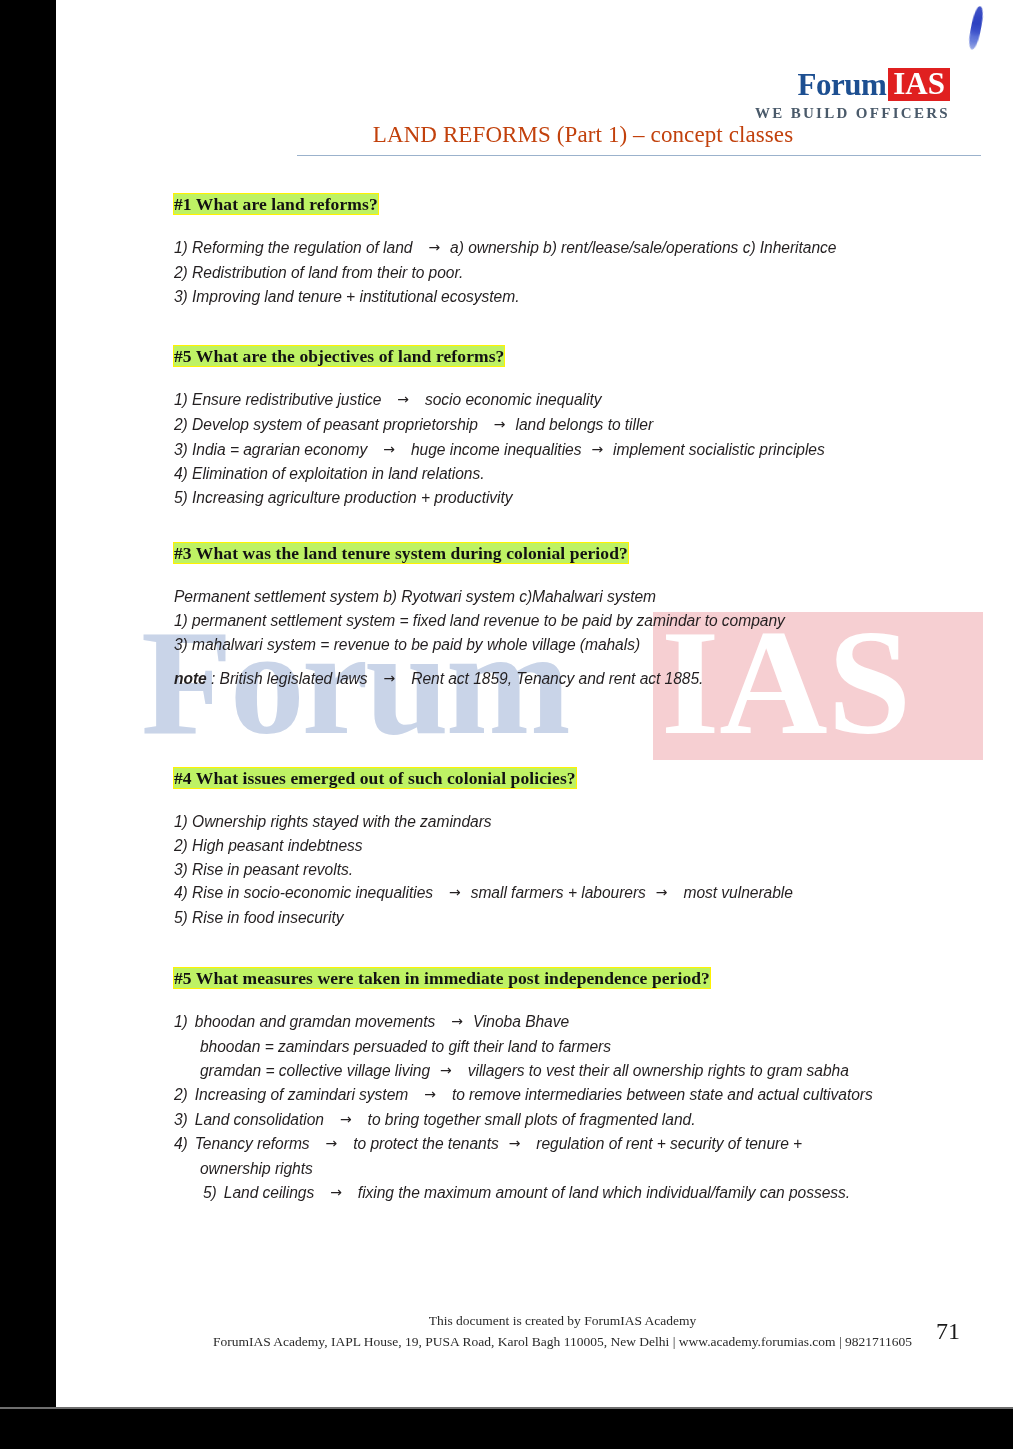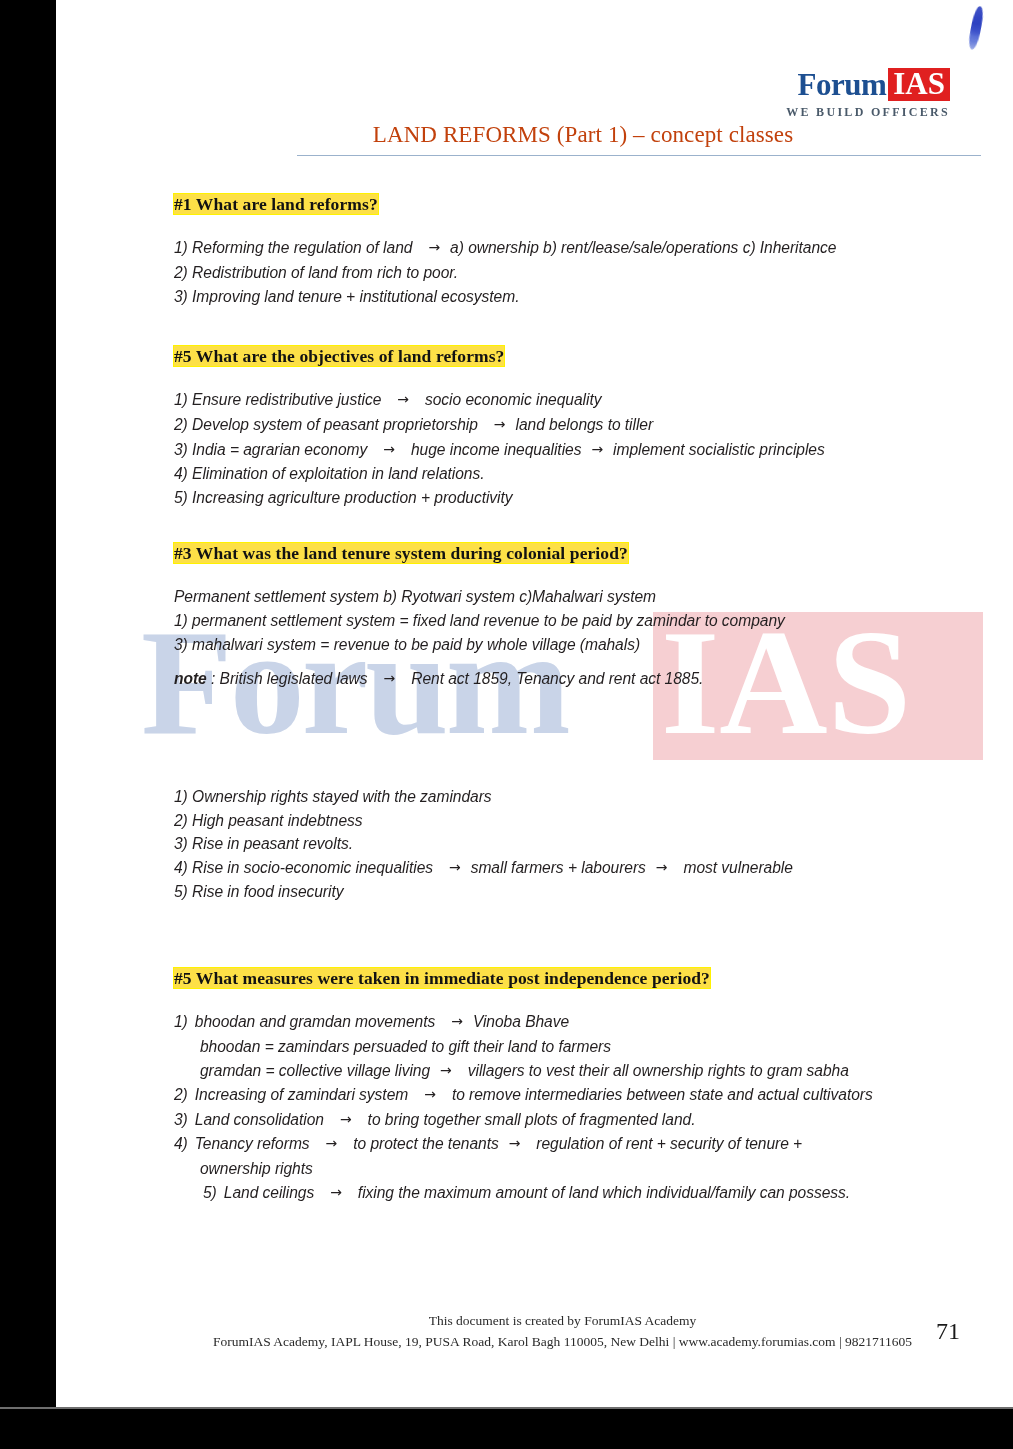--- a/index.html
+++ b/index.html
@@ -137,21 +137,21 @@
     font-size: 31px;
     color: #ffffff;
     background: #e02020;
     padding: 0px 5px 2px 5px;
     margin-left: 2px;
     letter-spacing: 0px;
   }
   #brand .brand-tag {
     margin-top: 5px;
     font-family: "Liberation Serif", serif;
-    font-size: 12px;
+    font-size: 15px;
     letter-spacing: 2.3px;
     color: #4a5a6a;
     font-weight: 600;
     text-align: center;
   }
 
   
   #doc-title {
     position: absolute;
     left: 184px;
@@ -178,21 +178,21 @@
     position: absolute;
     left: 118px;
     width: 800px;
   }
   .sec-heading {
     display: inline;
     font-family: "Liberation Serif", serif;
     font-weight: 700;
     font-size: 17.5px;
     color: #121212;
-    background: #fde047;
+    background: #bef264;
     box-shadow: 0 0 0 1px #fff200;
     letter-spacing: .1px;
     line-height: 1.45;
   }
   .sec-body {
     margin-top: 19px;
     font-family: "Liberation Sans", sans-serif;
     font-size: 15.6px;
     color: #231f20;
     line-height: 23.6px;
@@ -259,21 +259,21 @@
         <div class="brand-tag">WE BUILD OFFICERS</div>
       </div>
 
       <div id="doc-title">LAND REFORMS (Part 1) – concept classes</div>
       <div id="title-rule"></div>
 
       <div class="section" style="top:192px;">
         <span class="sec-heading">#1 What are land reforms?</span>
         <div class="sec-body">
           <div class="line"><span>1)</span> <span>Reforming the regulation of land</span><span class="sp-md"></span><span class="arrow">→</span><span class="sp-sm"></span><span>a) ownership b) rent/lease/sale/operations c) Inheritance</span></div>
-          <div class="line"><span>2)</span> <span>Redistribution of land from rich to poor.</span></div>
+          <div class="line"><span>2)</span> <span>Redistribution of land from their to poor.</span></div>
           <div class="line"><span>3)</span> <span>Improving land tenure + institutional ecosystem.</span></div>
         </div>
       </div>
 
       <div class="section" style="top:344px;">
         <span class="sec-heading">#5 What are the objectives of land reforms?</span>
         <div class="sec-body">
           <div class="line"><span>1)</span> <span>Ensure redistributive justice</span><span class="sp-md"></span><span class="arrow">→</span><span class="sp-md"></span><span>socio economic inequality</span></div>
           <div class="line"><span>2)</span> <span>Develop system of peasant proprietorship</span><span class="sp-md"></span><span class="arrow">→</span><span class="sp-sm"></span><span>land belongs to tiller</span></div>
           <div class="line"><span>3)</span> <span>India = agrarian economy</span><span class="sp-md"></span><span class="arrow">→</span><span class="sp-md"></span><span>huge income inequalities</span><span class="sp-sm"></span><span class="arrow">→</span><span class="sp-sm"></span><span>implement socialistic principles</span></div>
@@ -287,20 +287,21 @@
         <div class="sec-body">
           <div class="line">Permanent settlement system b) Ryotwari system c)Mahalwari system</div>
           <div class="line"><span>1)</span> <span>permanent settlement system = fixed land revenue to be paid by zamindar to company</span></div>
           <div class="line"><span>3)</span> <span>mahalwari system = revenue to be paid by whole village (mahals)</span></div>
           <div class="gap"></div>
           <div class="line"><span class="bold">note</span> <span>: British legislated laws</span><span class="sp-md"></span><span class="arrow">→</span><span class="sp-md"></span><span>Rent act 1859, Tenancy and rent act 1885.</span></div>
         </div>
       </div>
 
       <div class="section" style="top:766px;">
+        <span class="sec-heading">#4 What issues emerged out of such colonial policies?</span>
         <div class="sec-body">
           <div class="line"><span>1)</span> <span>Ownership rights stayed with the zamindars</span></div>
           <div class="line"><span>2)</span> <span>High peasant indebtness</span></div>
           <div class="line"><span>3)</span> <span>Rise in peasant revolts.</span></div>
           <div class="line"><span>4)</span> <span>Rise in socio-economic inequalities</span><span class="sp-md"></span><span class="arrow">→</span><span class="sp-sm"></span><span>small farmers + labourers</span><span class="sp-sm"></span><span class="arrow">→</span><span class="sp-md"></span><span>most vulnerable</span></div>
           <div class="line"><span>5)</span> <span>Rise in food insecurity</span></div>
         </div>
       </div>
 
       <div class="section" style="top:966px;">

